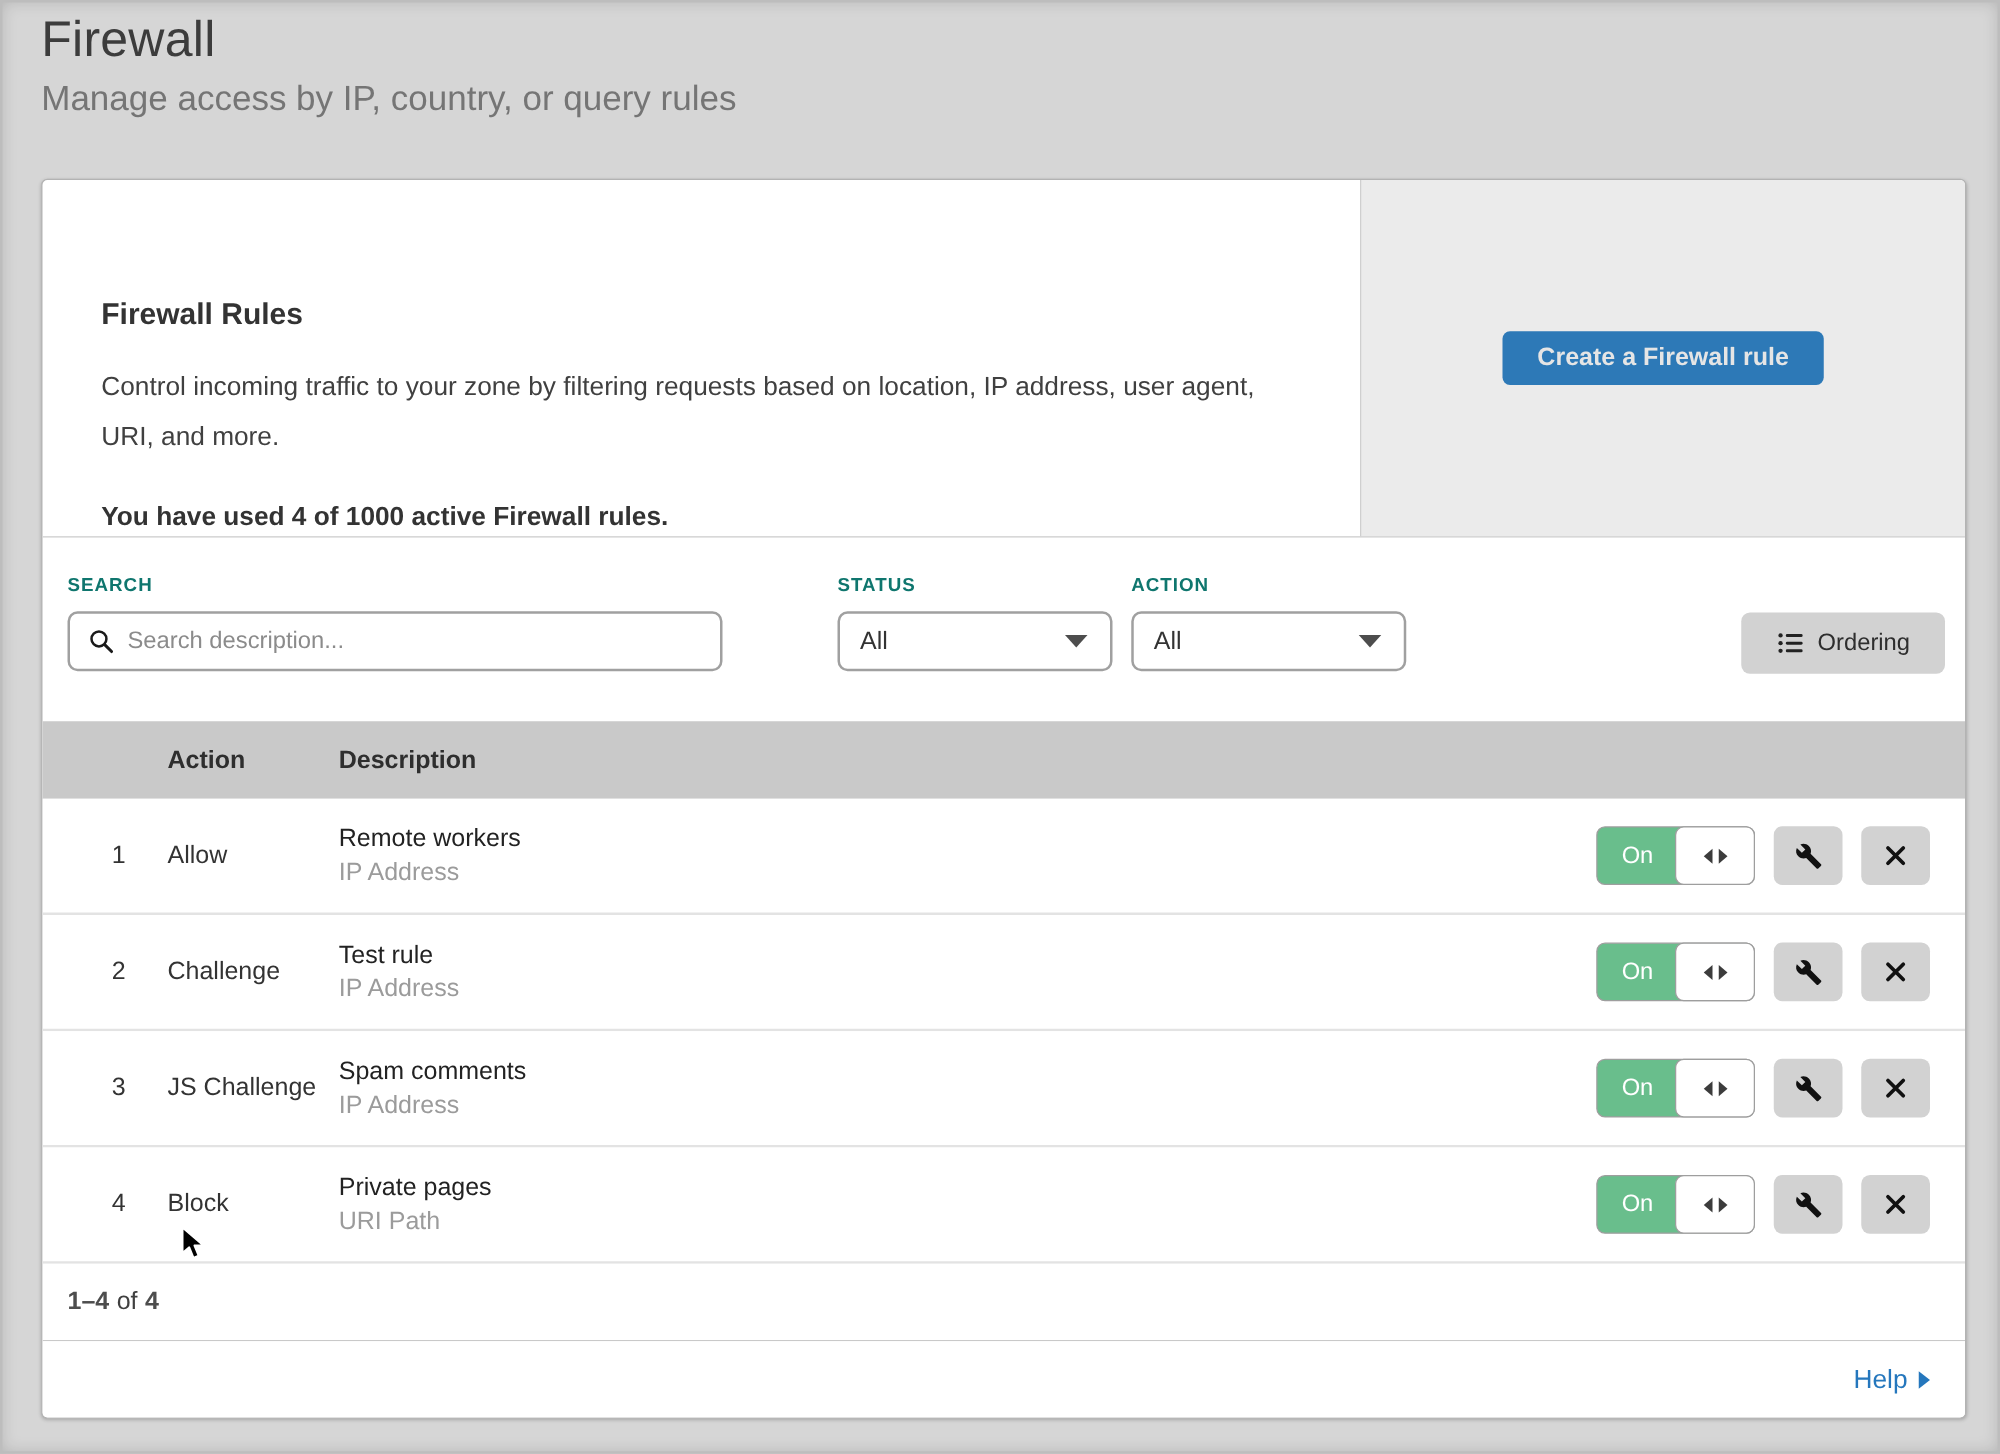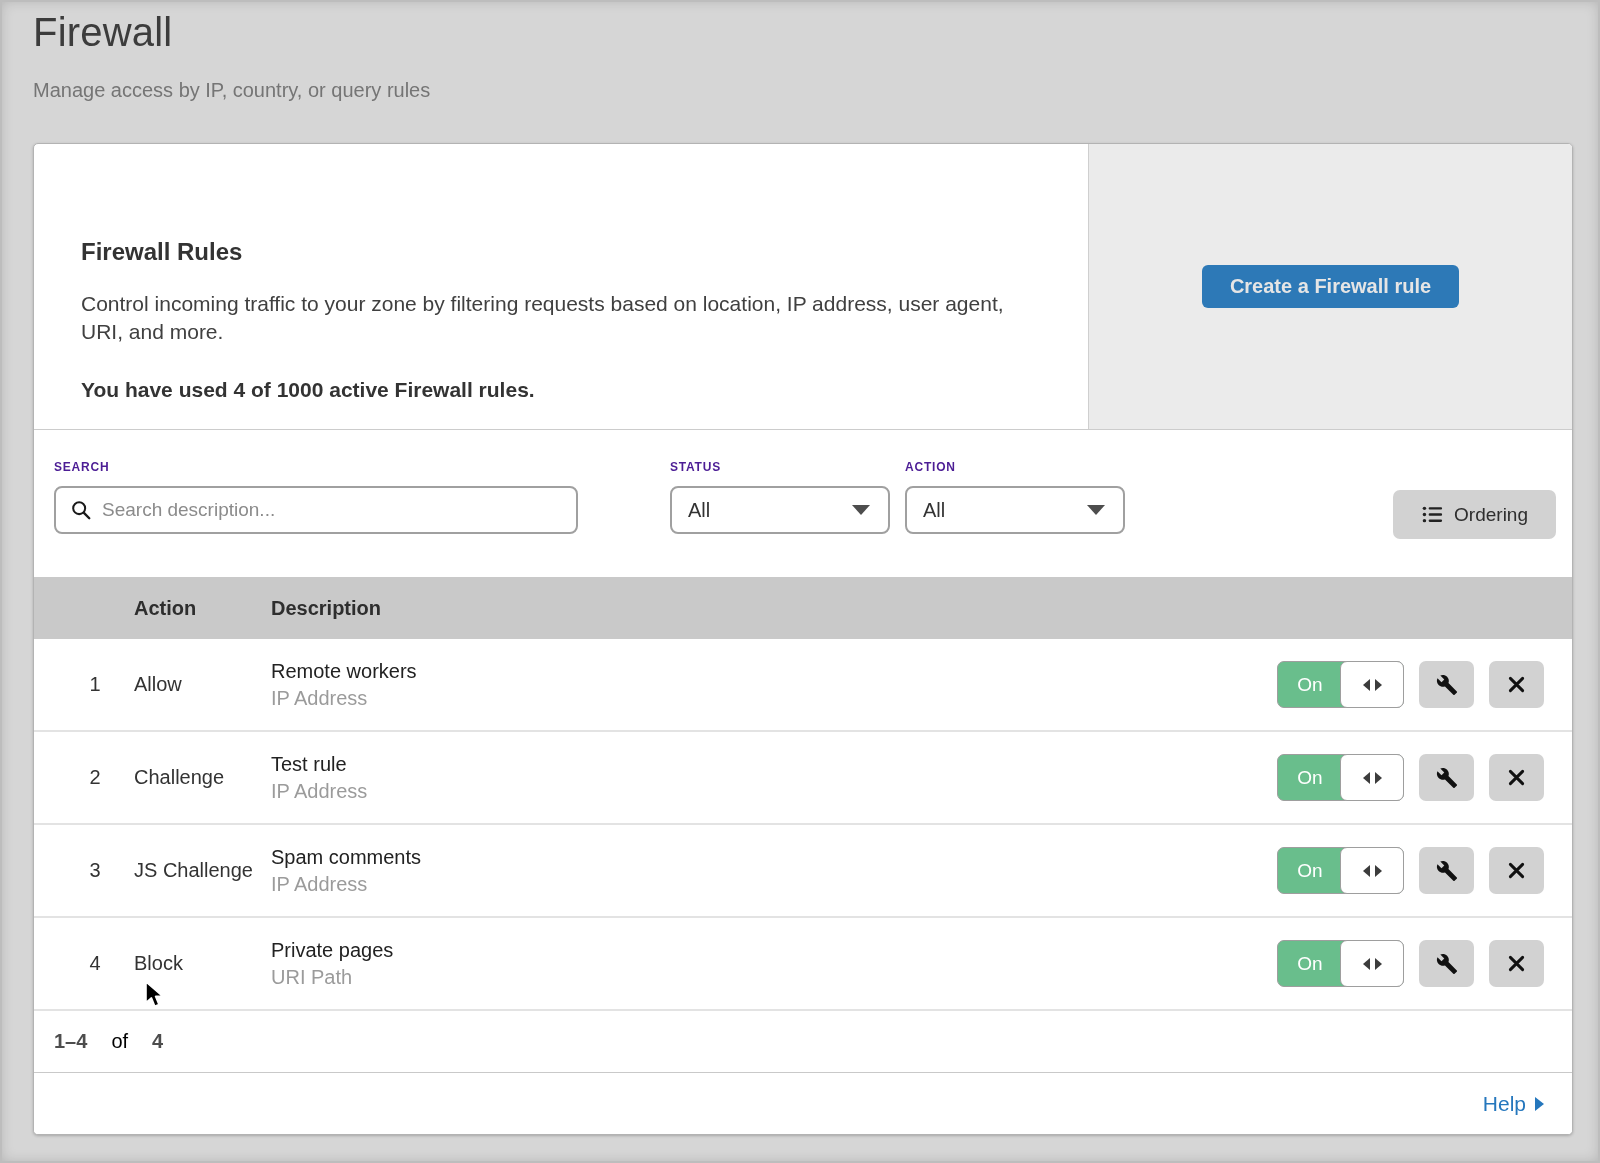--- a/index.html
+++ b/index.html
@@ -8,56 +8,56 @@
     font-family:"Liberation Sans","DejaVu Sans",sans-serif;
     background:var(--page-bg,#d6d6d6);
     position:relative;
     overflow:hidden;
     box-shadow: inset 0 0 0 2px #bdbdbd, inset 0 0 14px rgba(0,0,0,.18);
   }
 
   
   .page-header { padding:10px 0 0 33px; }
   .page-title { font-size:40px; font-weight:500; color:#3c3c3c; letter-spacing:.2px; }
-  .page-subtitle { margin-top:24px; font-size:20px; font-weight:400; color:#757575; }
+  .page-subtitle { margin-top:8px; font-size:28px; font-weight:400; color:#757575; }
 
   
   .card {
     position:absolute; left:33px; top:143px; width:1540px; height:992px;
     background:#fff; border:1px solid #b3b3b3; border-radius:5px;
     box-shadow:0 1px 3px rgba(0,0,0,.22);
     overflow:hidden;
     display:flex; flex-direction:column;
   }
 
   
   .hero { display:flex; height:285px; flex:0 0 auto; }
   .hero-left { flex:1; padding:52px 40px 0 47px; }
   .hero-heading { font-size:24px; font-weight:700; color:#333;margin-top:42px; }
-  .hero-desc { margin-top:24px; font-size:21px; color:#404040; line-height:28px; max-width:950px; }
+  .hero-desc { margin-top:24px; font-size:21px; color:#404040; line-height:40px; max-width:950px; }
   .hero-usage { margin-top:32px; font-size:21px; font-weight:700; color:#333; }
   .hero-right {
     width:484px; flex:0 0 auto; background:var(--panel-bg,#ebebeb);
     border-left:1px solid #cfcfcf;
     display:flex; align-items:center; justify-content:center;
   }
   .btn-primary {
     background:var(--accent-blue,#2d79b7); color:#e5e5e5; border:none;
     font-family:inherit; font-size:20px; font-weight:600;
     padding:0 28px; height:43px; min-width:249px; border-radius:6px; cursor:pointer;
   }
 
   
   .filters {
     position:relative; height:148px; flex:0 0 auto;
     border-top:1px solid #cccccc; padding:30px 28px 0 20px;
   }
   .filter-label {
-    display:block; font-size:12px; font-weight:700; letter-spacing:.8px;
-    color:#4c1d95; margin-bottom:12px;
+    display:block; font-size:15px; font-weight:700; letter-spacing:.8px;
+    color:#0f766e; margin-bottom:12px;
   }
   .filters-row { display:flex; align-items:flex-start; }
   .filter-group { margin-right:15px; }
   .input-wrap { position:relative; width:601px; }
   .search-input {
     width:524px; height:48px; border:2px solid #a0a0a0; border-radius:8px;
     font-family:inherit; font-size:19px; color:#333; padding:0 14px 0 46px;
     background:#fff; outline:none;
   }
   .search-input::placeholder { color:#8b8b8b; }
@@ -122,21 +122,21 @@
     display:flex; align-items:center; justify-content:center; flex:0 0 auto;
   }
 
   
   .pagination {
     height:62px; flex:0 0 auto; display:flex; align-items:center;
     padding-left:20px; border-bottom:1px solid #c9c9c9; background:#fff;
     font-size:20px;
   }
   .pag-range { color:#4d4d4d; font-weight:600; }
-  .pag-of { color:#000000; margin:0 24px; font-weight:400; }
+  .pag-of { color:#404040; margin:0 6px; font-weight:400; }
   .pag-total { color:#4d4d4d; font-weight:600; }
   .card-footer {
     flex:1; display:flex; align-items:center; justify-content:flex-end;
     padding-right:28px; background:#fff;
   }
   .help-link {
     display:flex; align-items:center; gap:9px; text-decoration:none; cursor:pointer;
     font-size:21px; color:var(--help-blue,#2577bd);justify-content:center;
   }
   .help-arrow {

